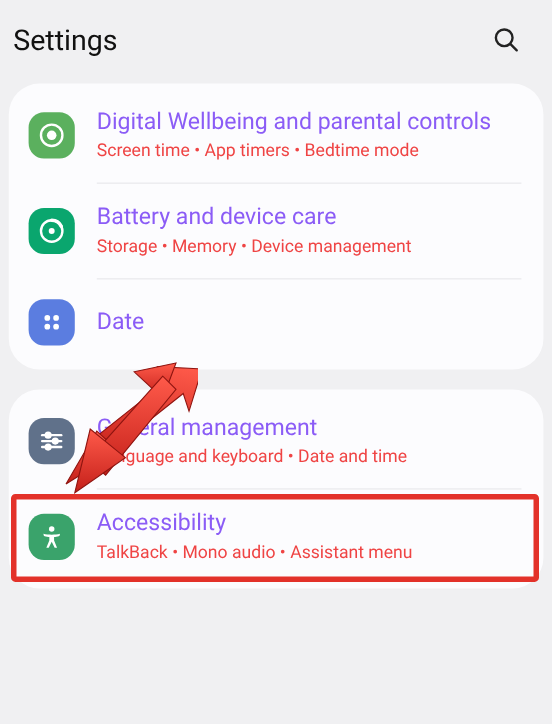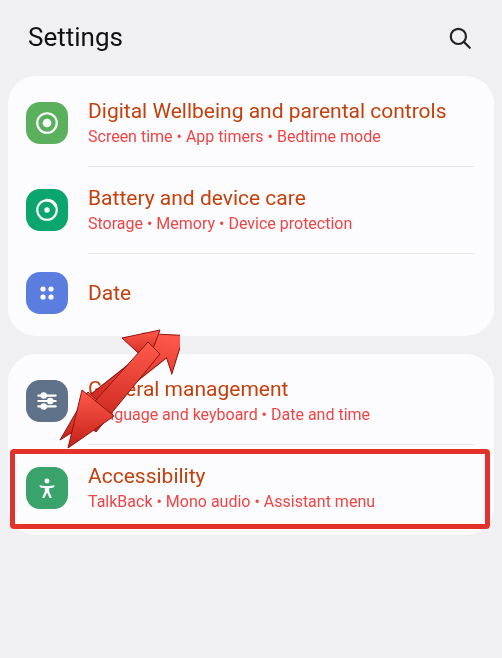--- a/index.html
+++ b/index.html
@@ -6,23 +6,23 @@
     body {
       font-family: -apple-system, BlinkMacSystemFont, "Segoe UI", Roboto, sans-serif;
       background: #f0f0f2;
       width: 502px;
       height: 658px;
       overflow: hidden;
       position: relative;
     }
     .header {
       display: flex;
-      align-items: flex-end;
+      align-items: flex-start;
       justify-content: space-between;
-      padding: 22px 28px 24px 28px;
+      padding: 22px 28px 24px 12px;
     }
     .header-title {
       font-size: 26px;
       font-weight: 400;
       color: #111;
     }
     .search-btn {
       width: 28px;
       height: 28px;
       display: flex;
@@ -53,21 +53,21 @@
       justify-content: center;
       margin-right: 20px;
     }
     .item-text {
       flex: 1;
       min-width: 0;
     }
     .item-title {
       font-size: 21px;
       font-weight: 400;
-      color: #c2410c;
+      color: #8b5cf6;
       line-height: 1.25;
     }
     .item-sub {
       font-size: 16px;
       color: #ef4444;
       margin-top: 3px;
       line-height: 1.3;
     }
     .divider {
       height: 1px;
@@ -128,21 +128,21 @@
   <div class="item">
     <div class="item-icon bg-green2">
       <svg width="26" height="26" viewBox="0 0 24 24" fill="none" stroke="#fff" stroke-width="2" stroke-linecap="round">
         <circle cx="12" cy="12" r="9"></circle>
         <path d="M12 3 a9 9 0 0 1 8 5" stroke-width="3"></path>
         <circle cx="12" cy="12" r="2.5" fill="#fff" stroke="none"></circle>
       </svg>
     </div>
     <div class="item-text">
       <div class="item-title">Battery and device care</div>
-      <div class="item-sub">Storage  •  Memory  •  Device protection</div>
+      <div class="item-sub">Storage  •  Memory  •  Device management</div>
     </div>
   </div>
 
   <div class="divider"></div>
 
   <div class="item">
     <div class="item-icon bg-blue">
       <svg width="24" height="24" viewBox="0 0 24 24" fill="#fff">
         <circle cx="8" cy="8" r="2.6"></circle>
         <circle cx="16" cy="8" r="2.6"></circle>

